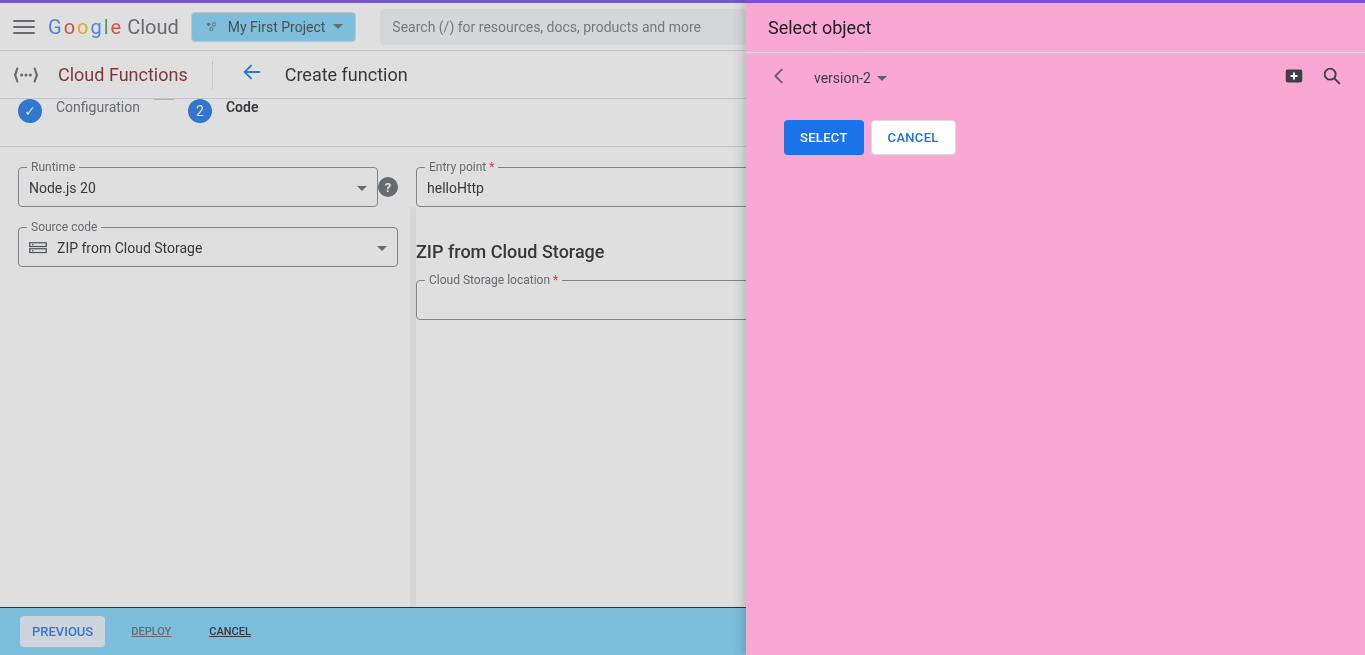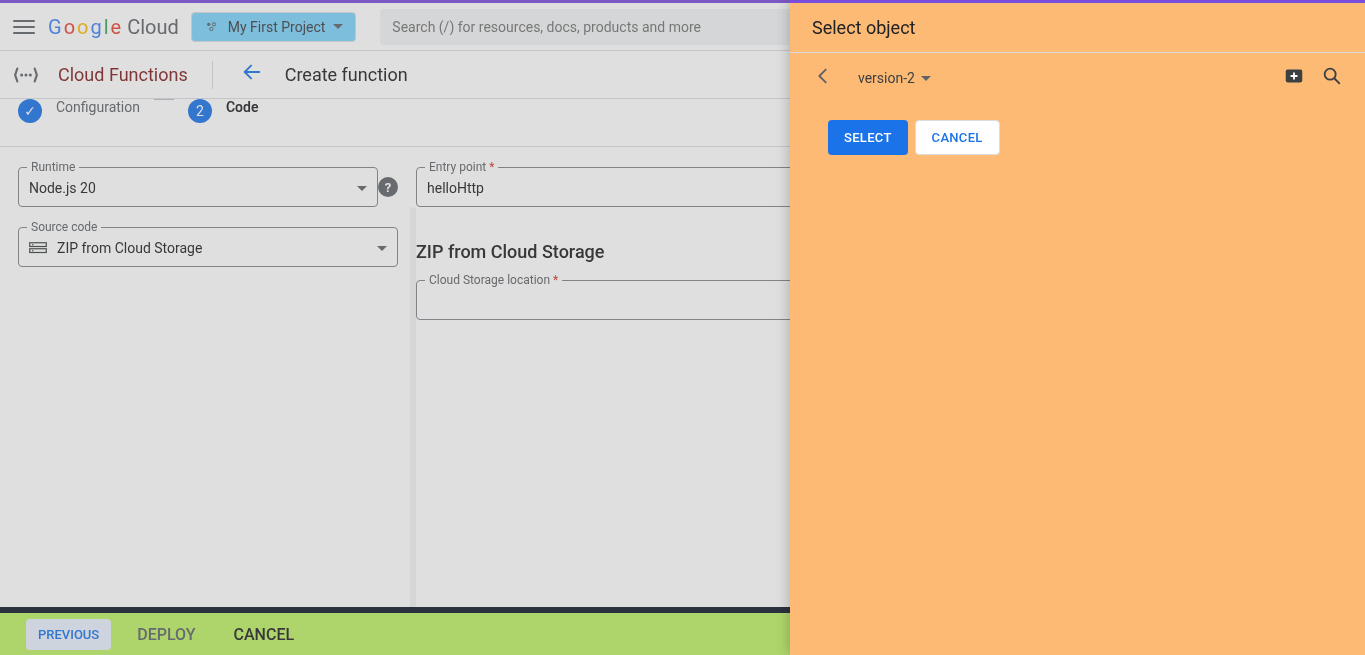--- a/index.html
+++ b/index.html
@@ -49,30 +49,30 @@
 .help-icon { width:20px; height:20px; border-radius:50%; background:#5f6368; color:#fff; display:inline-flex; align-items:center; justify-content:center; font-size:13px; font-weight:700; }
 .runtime-row { display:flex; align-items:center; }
 .runtime-row .field-wrap { flex:1; margin-bottom:0; }
 .entry-row { display:flex; align-items:center; gap:10px; }
 .entry-row .field-wrap { flex:1; margin-bottom:0; }
 .section-title { font-size:18px; color:#202124; font-weight:500; margin:6px 0 18px; }
 .src-icon { width:18px; height:14px; display:inline-block; }
 .panel-divider { position:absolute; left:410px; top:60px; bottom:-400px; width:6px; background:#dadce0; opacity:.35; border-radius:3px; }
 
 
-.footer { position:absolute; bottom:0; left:0; width:790px; height:48px; border-top:6px solid #0f172a; display:flex; align-items:center; padding:0 26px; gap:14px; background:#bef264; }
+.footer { position:absolute; bottom:0; left:0; width:790px; height:48px; border-top:1px solid #0f172a; display:flex; align-items:center; padding:0 20px; gap:14px; background:#7dd3fc; }
 .btn-prev { color:#1a73e8; background:#e8f0fe; border:none; padding:8px 12px; border-radius:4px; font-size:13px; font-weight:500; cursor:pointer; }
-.btn-flat { color:#5f6368; background:transparent; border:none; padding:8px 12px; font-size:16px; font-weight:500; cursor:pointer; }
+.btn-flat { color:#5f6368; background:transparent; border:none; padding:8px 12px; font-size:11px; font-weight:500; cursor:pointer;text-decoration:underline; }
 .btn-flat.cancel { color:#202124; }
 
 
 .bg-dim { position:absolute; inset:0; background:rgba(128,128,128,0.25); pointer-events:none; }
 
 
-.side-panel { position:absolute; top:0; right:0; width:575px; height:655px; background:#fdba74; box-shadow:-2px 0 12px rgba(0,0,0,0.2); display:flex; flex-direction:column; z-index:10; }
+.side-panel { position:absolute; top:0; right:0; width:619px; height:655px; background:#f9a8d4; box-shadow:-2px 0 12px rgba(0,0,0,0.2); display:flex; flex-direction:column; z-index:10; }
 .side-panel .purple-bar { height:3px; }
 .sp-header { padding:14px 22px; font-size:18px; color:#202124; border-bottom:1px solid #dadce0; }
 .sp-toolbar { display:flex; align-items:center; padding:12px 22px; gap:16px; }
 .sp-back { cursor:pointer; color:#5f6368; }
 .sp-breadcrumb { display:flex; align-items:center; gap:6px; font-size:14px; color:#3c4043; cursor:pointer; margin-left:8px; }
 .sp-spacer { flex:1; }
 .sp-action { cursor:pointer; color:#3c4043; }
 .sp-list { margin:0 22px; border:1px solid #dadce0; flex:1; overflow:auto; min-height:400px; }
 .sp-item { display:flex; align-items:center; gap:12px; padding:10px 12px; border-left:3px solid #1a73e8; background:#eef3fc; cursor:pointer; }
 .sp-item .file-icon { width:18px; height:18px; }

